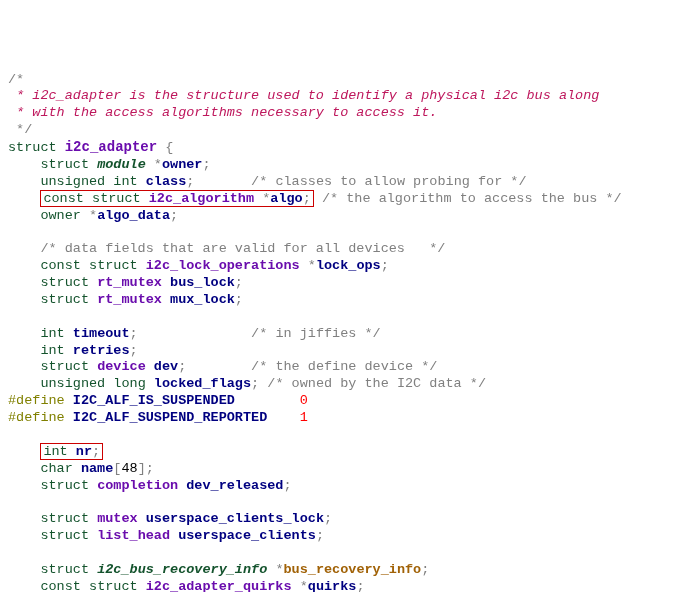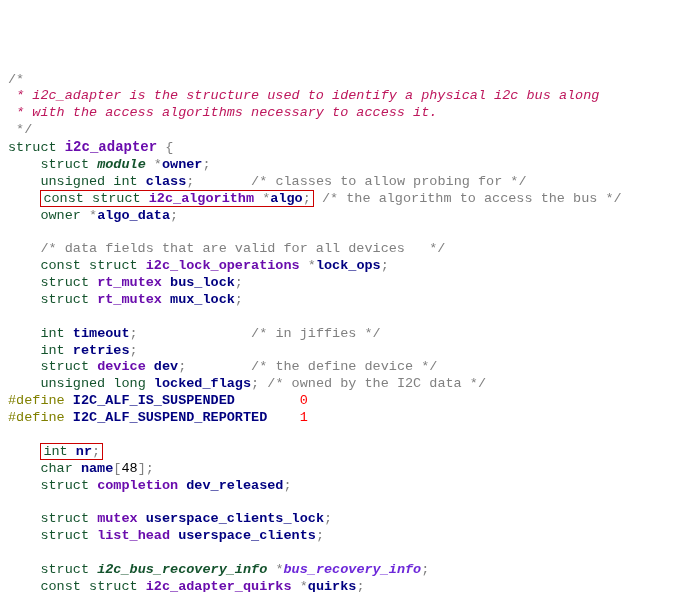--- a/index.html
+++ b/index.html
@@ -14,21 +14,21 @@
     box-sizing: border-box;
     overflow: hidden;
   }
   .c  { color: #808080; }        
   .ci { color: #be185d; font-style: italic; } 
   .kw { color: #14532d; font-weight: normal; }  
   .t  { color: #6a0dad; font-weight: bold; }  
   .ti { color: #14532d; font-weight: bold; font-style: italic; } 
   .tb { color: #6a0dad; font-weight: bold; font-size: 14px; } 
   .id { color: #000080; font-weight: bold; margin-top: 24px; }  
-  .idi{ color: #6d28d9; font-weight: bold; font-style: italic; } 
+  .idi{ color: #a16207; font-weight: bold; } 
   .p  { color: #808080; }        
   .num{ color: #000000; }        
   .dnum{ color: #ff0000; }       
   .pp { color: #808000; text-align: center; }        
   .boxed { border: 1.5px solid #cc0000; padding: 0 2px; }
 </style>
 </head>
 <body>
 
 

